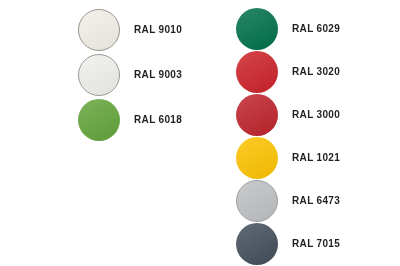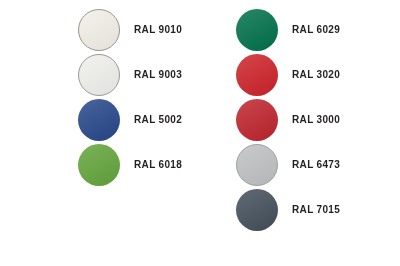--- a/index.html
+++ b/index.html
@@ -70,24 +70,20 @@
       <span class="swatch-dot" style="background: linear-gradient(150deg, rgba(255, 255, 255, 0.16), rgba(0, 0, 0, 0.06)) rgb(242, 239, 232); border: 1px solid rgb(154, 150, 143);"></span>
       <span class="swatch-label">RAL 9010</span>
     </div>
 
     <div class="swatch-row">
       <span class="swatch-dot" style="background: linear-gradient(150deg, rgba(255, 255, 255, 0.16), rgba(0, 0, 0, 0.06)) rgb(239, 240, 236); border: 1px solid rgb(154, 154, 150);"></span>
       <span class="swatch-label">RAL 9003</span>
     </div>
 
 
-    <div class="swatch-row">
-      <span class="swatch-dot" style="background: linear-gradient(150deg, rgba(255, 255, 255, 0.16), rgba(0, 0, 0, 0.06)) rgb(38, 70, 138); border: none;"></span>
-      <span class="swatch-label">RAL 5002</span>
-    </div>
 
 
     <div class="swatch-row">
       <span class="swatch-dot" style="background: linear-gradient(150deg, rgba(255, 255, 255, 0.16), rgba(0, 0, 0, 0.06)) rgb(98, 164, 58); border: none;"></span>
       <span class="swatch-label">RAL 6018</span>
     </div>
 
   </div>
 
   <div class="swatch-column right">
@@ -100,20 +96,24 @@
     <div class="swatch-row">
       <span class="swatch-dot" style="background: linear-gradient(150deg, rgba(255, 255, 255, 0.16), rgba(0, 0, 0, 0.06)) rgb(204, 34, 41); border: none;"></span>
       <span class="swatch-label">RAL 3020</span>
     </div>
 
     <div class="swatch-row">
       <span class="swatch-dot" style="background: linear-gradient(150deg, rgba(255, 255, 255, 0.16), rgba(0, 0, 0, 0.06)) rgb(190, 35, 44); border: none;"></span>
       <span class="swatch-label">RAL 3000</span>
     </div>
 
+    <div class="swatch-row">
+      <span class="swatch-dot" style="background: linear-gradient(150deg, rgba(255, 255, 255, 0.16), rgba(0, 0, 0, 0.06)) rgb(252, 194, 0); border: none;"></span>
+      <span class="swatch-label">RAL 1021</span>
+    </div>
 
     <div class="swatch-row">
       <span class="swatch-dot" style="background: linear-gradient(150deg, rgba(255, 255, 255, 0.16), rgba(0, 0, 0, 0.06)) rgb(190, 192, 194); border: 1px solid rgb(159, 161, 164);"></span>
       <span class="swatch-label">RAL 6473</span>
     </div>
 
     <div class="swatch-row">
       <span class="swatch-dot" style="background: linear-gradient(150deg, rgba(255, 255, 255, 0.16), rgba(0, 0, 0, 0.06)) rgb(67, 78, 90); border: none;"></span>
       <span class="swatch-label">RAL 7015</span>
     </div>

